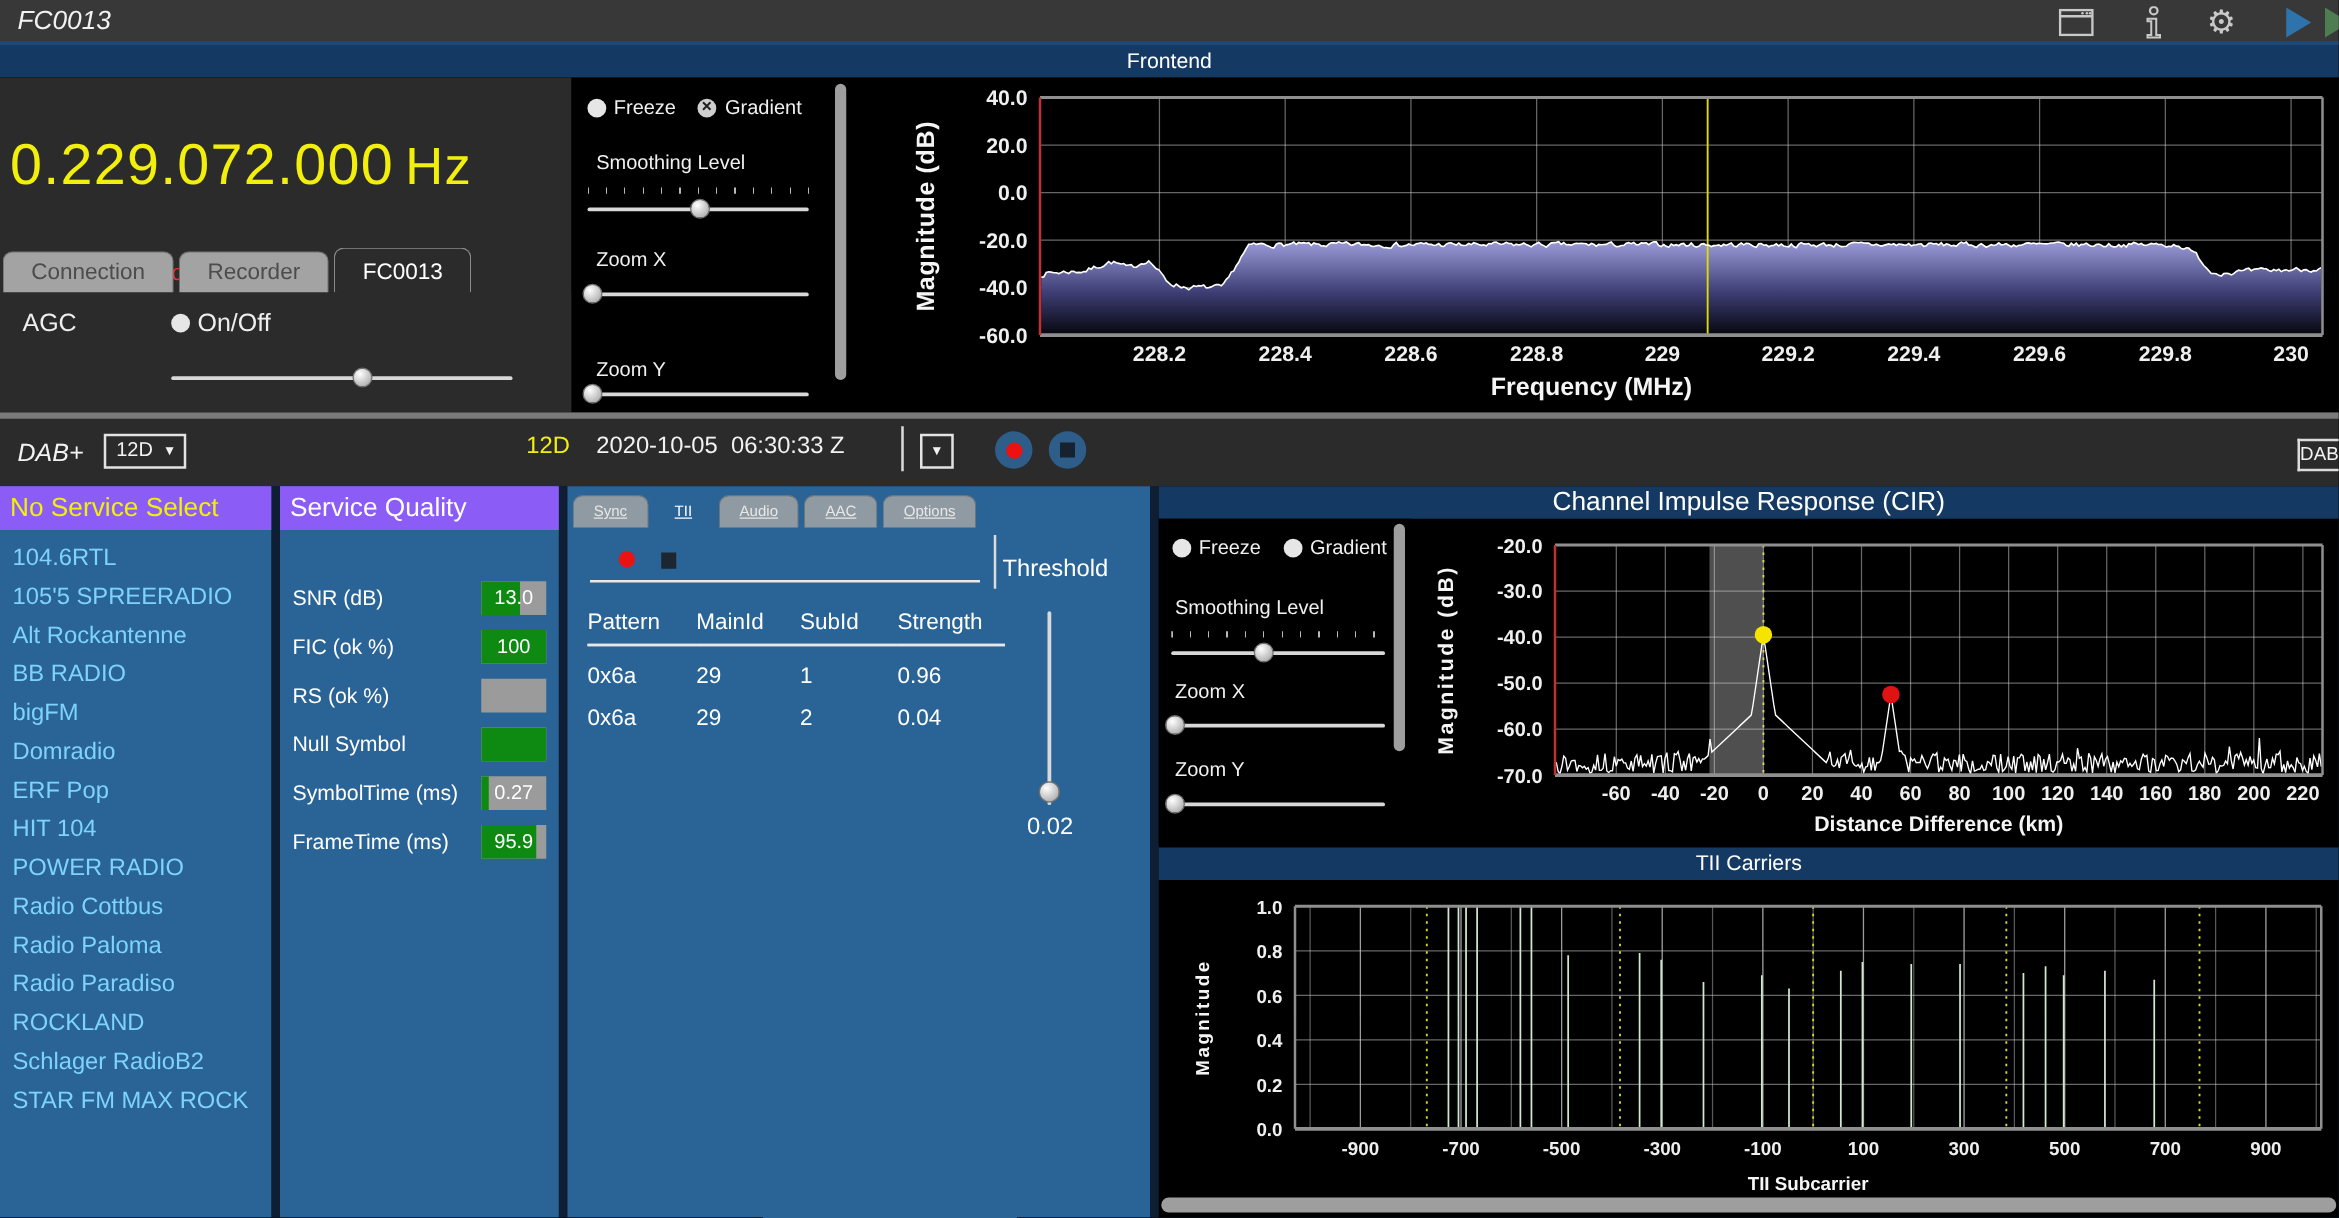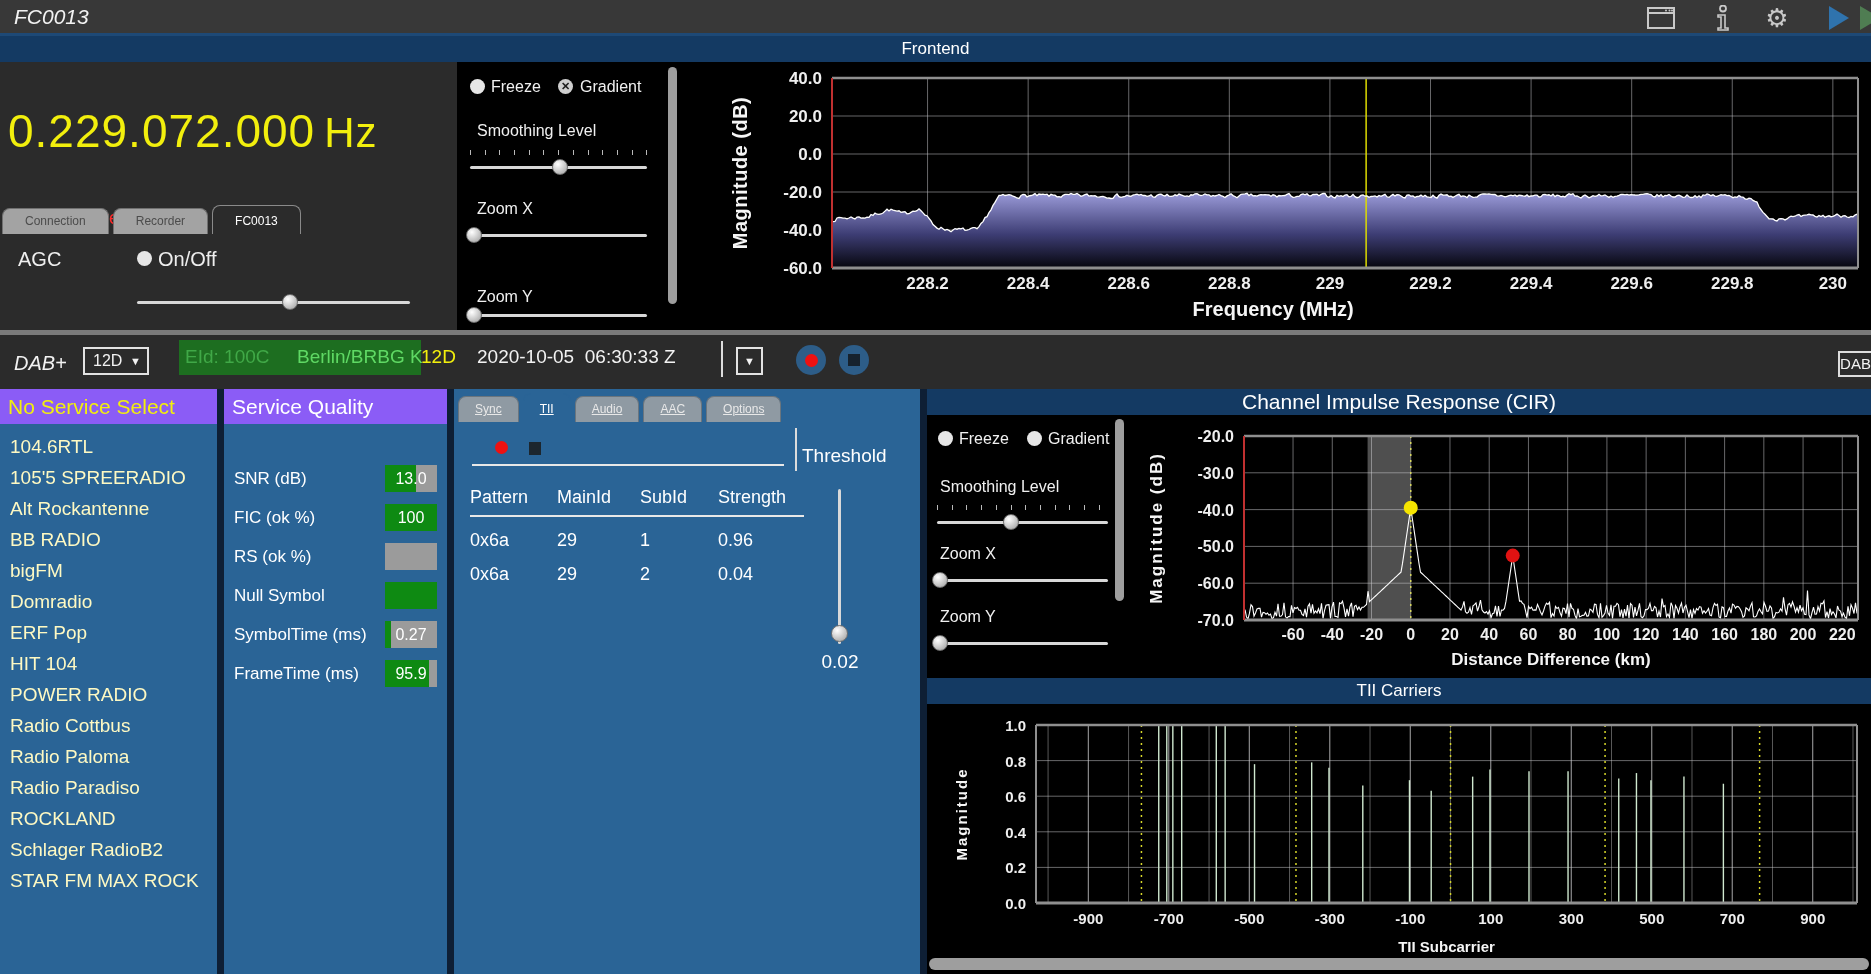--- a/index.html
+++ b/index.html
@@ -20,21 +20,21 @@
   
   #frontend-header { position:absolute; left:0; top:36px; width:1871px; height:26px; background:#143a63;
     color:#fff; font-size:17px; text-align:center; line-height:26px; }
   #frontend-body { position:absolute; left:0; top:62px; width:1871px; height:268px; background:#000; }
   #freq-panel { position:absolute; left:0; top:0; width:457px; height:268px; background:#2b2b2b; }
   #freq-display { position:absolute; left:8px; top:42px; color:#f2ef0d; font-size:46px; letter-spacing:1px; }
   #freq-display .unit { font-size:42px; margin-left:9px; }
   #ppm { position:absolute; left:9px; top:146px; color:#ff2a2a; font-size:18px; }
   #fe-tabs { position:absolute; left:2px; top:134px; width:452px; height:38px; display:flex; align-items:flex-end; gap:4px; }
   .tab { background:#a3a3a3; color:#4c4c4c; border:1px solid #707070; border-bottom:none;
-    border-radius:8px 8px 0 0; font-size:12px; padding:5px 22px 6px 22px; cursor:pointer; white-space:nowrap; }
+    border-radius:8px 8px 0 0; font-size:18px; padding:5px 22px 6px 22px; cursor:pointer; white-space:nowrap; }
   .tab.active { background:#2b2b2b; color:#fff; border-color:#8a8a8a; padding-top:8px; }
   #fe-tabpane { position:absolute; left:0; top:172px; width:457px; height:96px; background:#2b2b2b; }
   .fe-label { color:#eee; font-size:20px; }
   .radio { display:inline-block; width:15px; height:15px; border-radius:50%; background:#e6e6e6; position:relative; cursor:pointer; }
   .radio.checked { background:#cfcfcf; }
   .radio .x-glyph { position:absolute; left:0; top:0; width:15px; height:15px; font-size:11px; font-weight:bold;
     color:#1d1d1d; text-align:center; line-height:15px; }
 
   .hslider { position:absolute; height:16px; cursor:pointer; }
   .hslider .track { position:absolute; left:0; right:0; top:7px; height:3px; background:#d8d8d8; border-radius:2px; }
@@ -67,21 +67,21 @@
   #btn-stop .sq { width:12px; height:12px; background:#16222e; }
   #dab-badge { position:absolute; left:1838px; top:16px; width:33px; height:26px; border:2px solid #dcdcdc;
     border-right:none; color:#f2f2f2; font-size:15px; text-align:center; line-height:22px; }
 
   
   #main { position:absolute; left:0; top:389px; width:1871px; height:585px; background:#0e1f35; }
   .col-header { position:absolute; top:0; height:35px; background:#8b5cf6; line-height:35px; white-space:nowrap; overflow:hidden; }
   #station-col { position:absolute; left:0; top:0; width:217px; height:585px; background:#2a6496; }
   #station-col .col-header { left:0; width:217px; color:#f2ef0d; font-size:21px; padding-left:8px; }
   #station-list { position:absolute; left:0; top:42px; width:217px; }
-  .station { height:31px; line-height:31px; padding-left:10px; color:#fef9c3; font-size:19px;
+  .station { height:31px; line-height:31px; padding-left:10px; color:#7dd3fc; font-size:19px;
     white-space:nowrap; overflow:hidden; cursor:pointer; }
 
   #quality-col { position:absolute; left:224px; top:0; width:223px; height:585px; background:#2a6496; }
   #quality-col .col-header { left:0; width:223px; color:#fff; font-size:21px; padding-left:8px; }
   .q-row { position:absolute; left:0; width:223px; height:27px;margin-top:19px; }
   .q-label { position:absolute; left:10px; top:0; height:27px; line-height:27px; color:#fff; font-size:17px; white-space:nowrap; }
   .q-box { position:absolute; right:10px; top:0; width:52px; height:27px; background:#9b9b9b; overflow:hidden; }
   .q-fill { position:absolute; left:0; top:0; bottom:0; background:#0e8a12; }
   .q-val { position:absolute; left:0; right:0; top:0; height:27px; line-height:27px; text-align:center;
     color:#fff; font-size:16px; }
@@ -255,24 +255,20 @@
         <text x="147" y="111" fill="#f5f5f5" font-size="20" font-weight="600" text-anchor="middle" letter-spacing="0.5" transform="rotate(-90 147 111)">Magnitude (dB)</text>
       </svg>
   </div>
 
   <div id="dab-bar">
     <span id="dab-mode">DAB+</span>
     <span class="mini-drop" id="chan-drop">
       <span>12D</span>
       <span class="arr">▼</span>
     </span>
-    <div id="ens-bar">
-      <span id="eid-text">EId: 100C</span>
-      <span id="ens-text">Berlin/BRBG K</span>
-    </div>
     <span id="ens-id">12D</span>
     <span id="dab-time">2020-10-05  06:30:33 Z</span>
     <span id="dab-sep"></span>
     <span class="mini-drop" id="rec-drop">
       <span class="arr">▼</span>
     </span>
     <span class="round-btn" id="btn-record">
         <span class="dot"></span>
       </span>
     <span class="round-btn" id="btn-stop">

